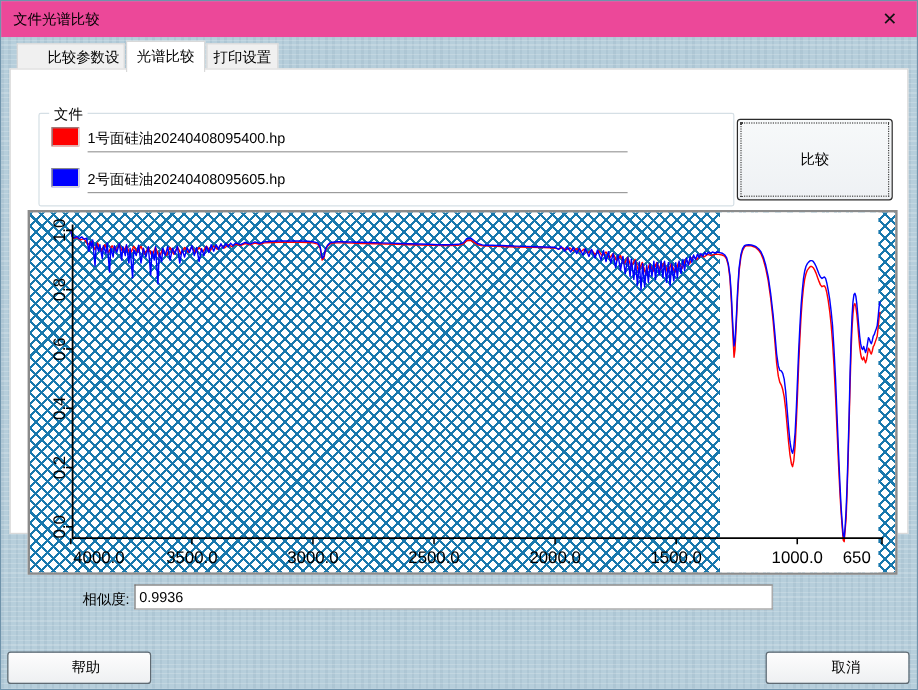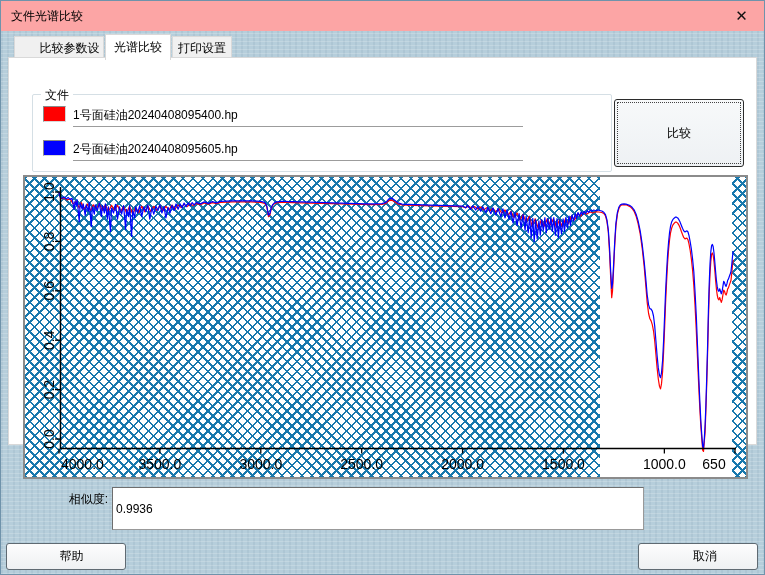--- a/index.html
+++ b/index.html
@@ -7,21 +7,21 @@
     width:765px;height:575px;position:relative;overflow:hidden;
     font-family:"Liberation Sans","DejaVu Sans",sans-serif;
     background:#fff;
   }
   .window{
     position:absolute;left:0;top:0;width:763px;height:573px;
     border:1px solid #6f93ab;background:#b9d0dd;
   }
   
   .titlebar{
-    position:absolute;left:0;top:0;width:100%;height:30px;background:#fca5a5;
+    position:absolute;left:0;top:0;width:100%;height:30px;background:#ec4899;
     display:flex;align-items:center;
   }
   .title-text{font-size:12px;color:#000;padding-left:10px;}
   .close-btn{
     position:absolute;right:0;top:0;width:45px;height:30px;
     display:flex;align-items:center;justify-content:center;
     font-size:15px;color:#111;cursor:pointer;
   }
   
   .dialog-bg{
@@ -90,21 +90,21 @@
     position:absolute;top:0;height:300px;background:#ffffff;
   }
   .chart-svg{position:absolute;left:0;top:0;width:721px;height:300px;}
   
   .sim-label{
     position:absolute;left:51px;top:433px;width:48px;font-size:12px;color:#000000;text-align:right;
   }
   .sim-input{
     position:absolute;left:103px;top:429px;width:524px;height:17px;
     border:1px solid #999;border-top-color:#6e6e6e;border-left-color:#6e6e6e;
-    font-size:12px;font-family:inherit;color:#000;padding:12px 3px;background:#fff;
+    font-size:12px;font-family:inherit;color:#000;padding:1px 3px;background:#fff;
   }
   
   .footer-btn{
     position:absolute;top:542px;width:120px;height:27px;
     background:linear-gradient(#fdfdfd,#eef0f2);
     border:1px solid #5f6a72;border-radius:3px;
     font-size:12px;color:#000;display:flex;align-items:center;justify-content:center;
     cursor:pointer;font-family:inherit;
   }
 </style>

